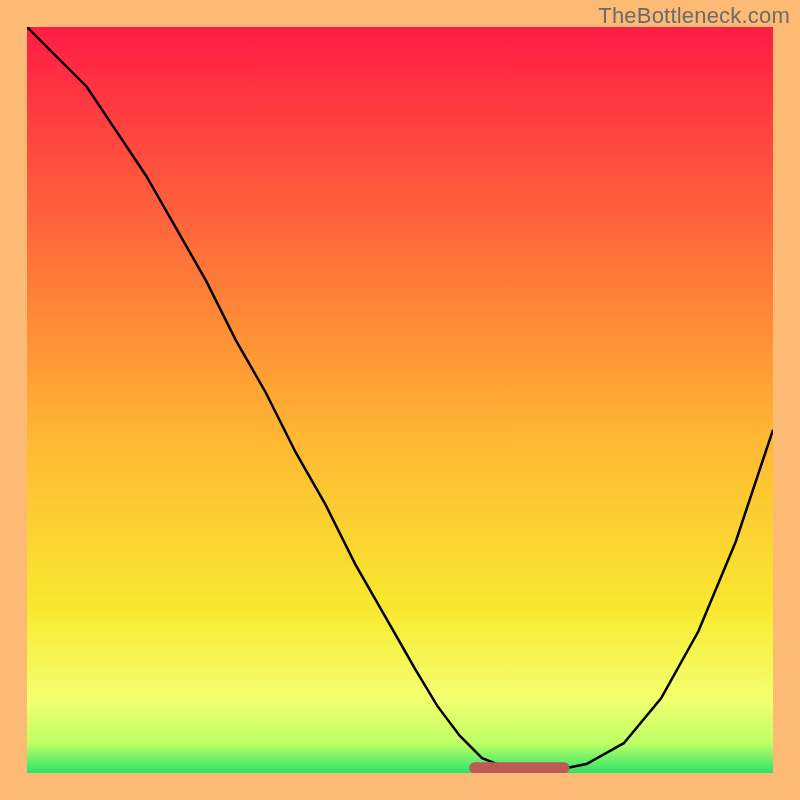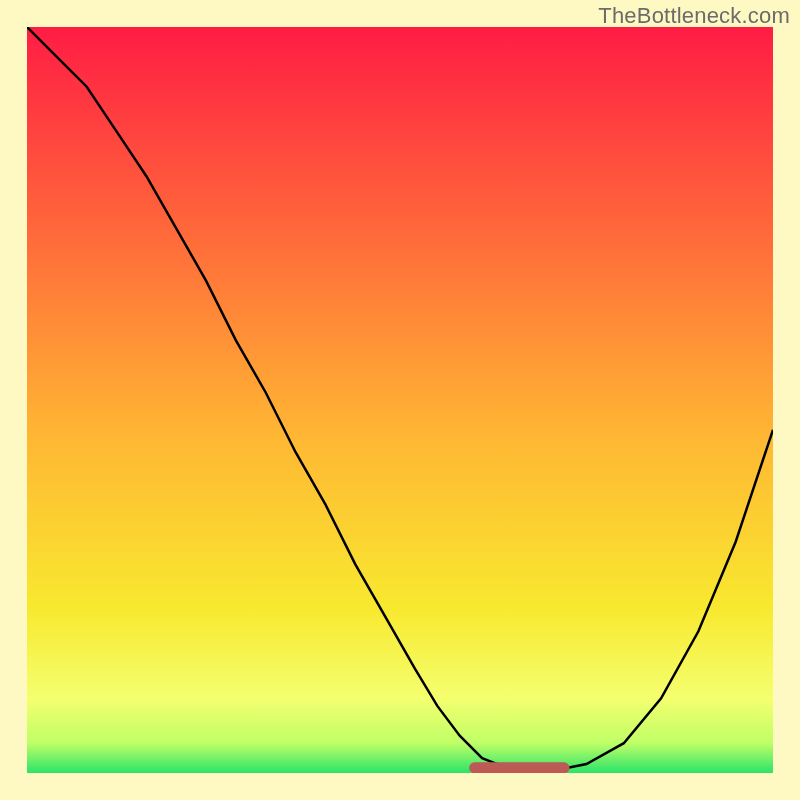--- a/index.html
+++ b/index.html
@@ -8,21 +8,21 @@
     width: 800px;
     height: 800px;
     background: #000;
     font-family: Arial, Helvetica, sans-serif;
     overflow: hidden;
   }
   #frame {
     position: relative;
     width: 800px;
     height: 800px;
-    background: #fef9c3;
+    background: #fdba74;
   }
   #plot-area {
     position: absolute;
     left: 27px;
     top: 27px;
     width: 746px;
     height: 746px;
     overflow: hidden;
   }
   

